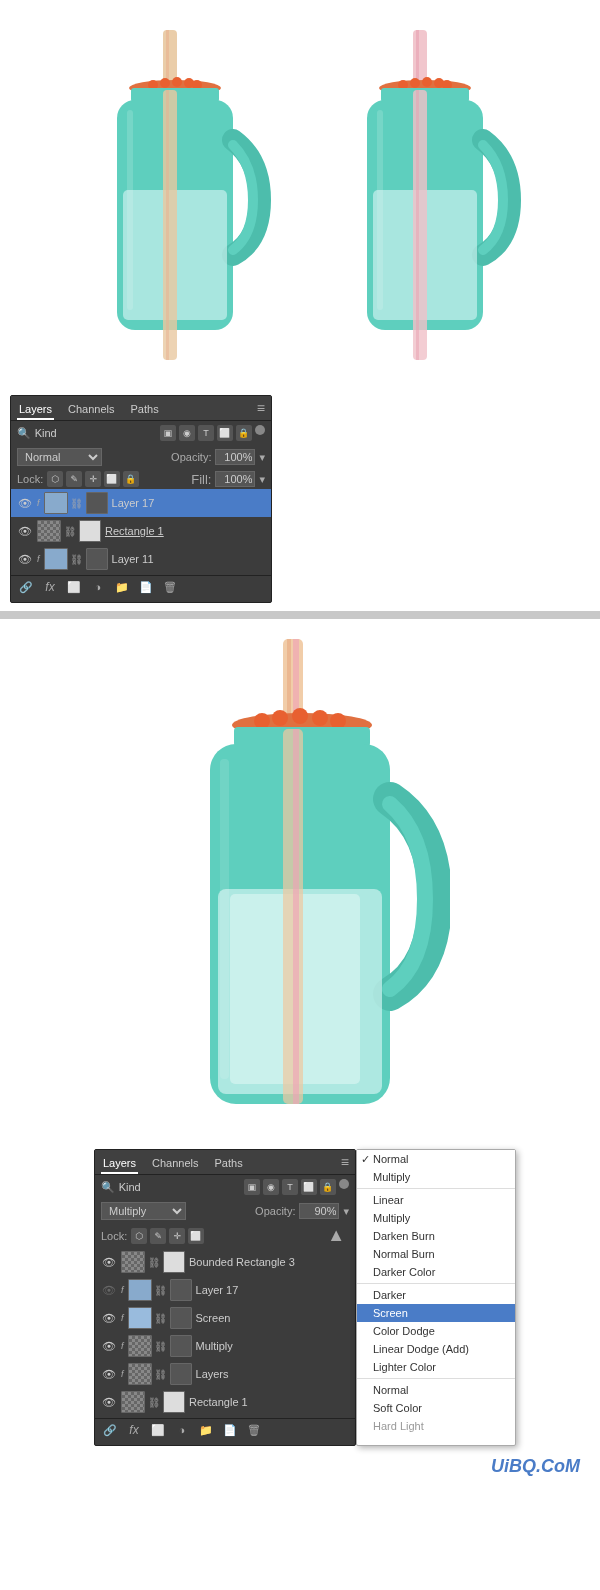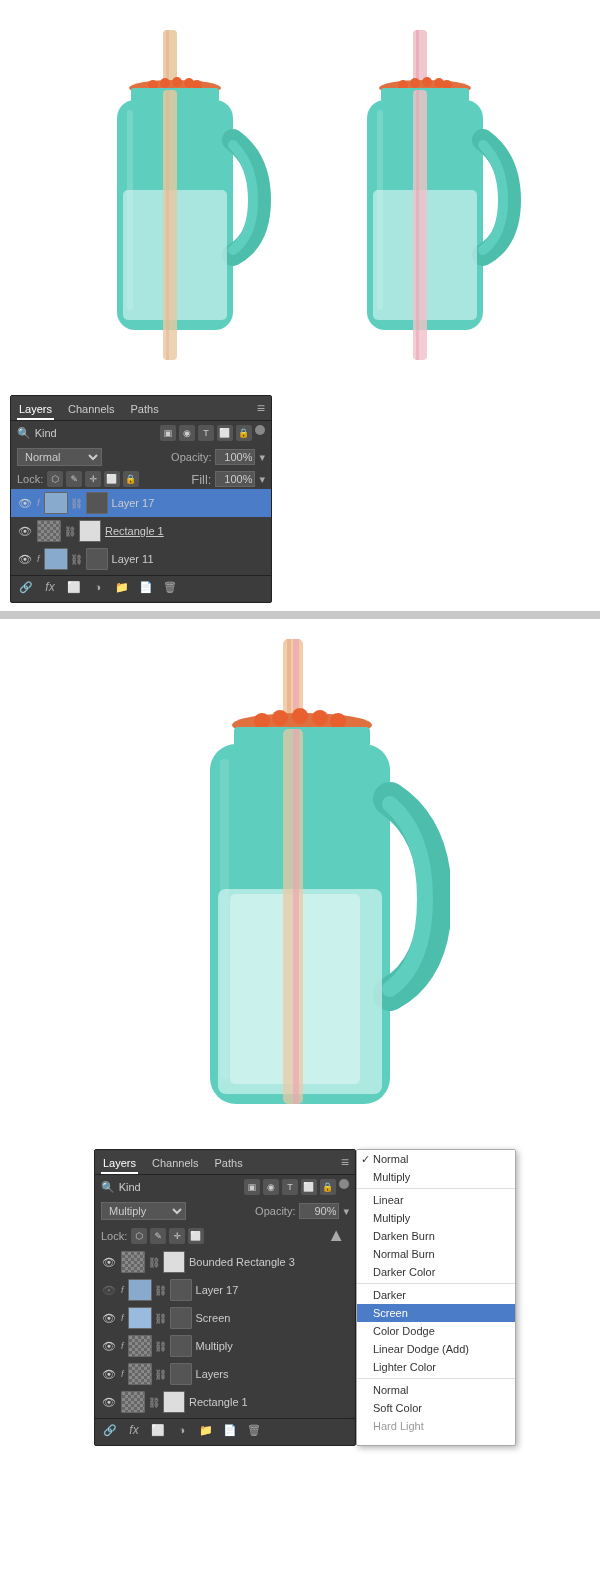--- a/index.html
+++ b/index.html
@@ -690,14 +690,17 @@
       <div class="dropdown-item">Linear Dodge (Add)</div>
       <div class="dropdown-item">Lighter Color</div>
       <div class="dropdown-divider"></div>
       <div class="dropdown-item">Normal</div>
       <div class="dropdown-item">Soft Color</div>
       <div class="dropdown-item disabled">Hard Light</div>
     </div>
 
   </div>
 
+  <div style="width:100%;text-align:right;padding-right:20px;margin-top:10px;">
+    <span class="watermark" style="position:static;color:#4a7cc7;font-size:18px;font-weight:bold;font-style:italic;">UiBQ.CoM</span>
+  </div>
 
 </div>
 
 </body></html>

